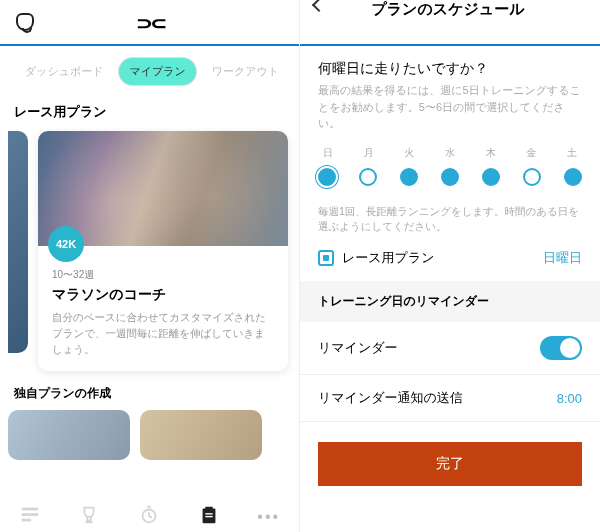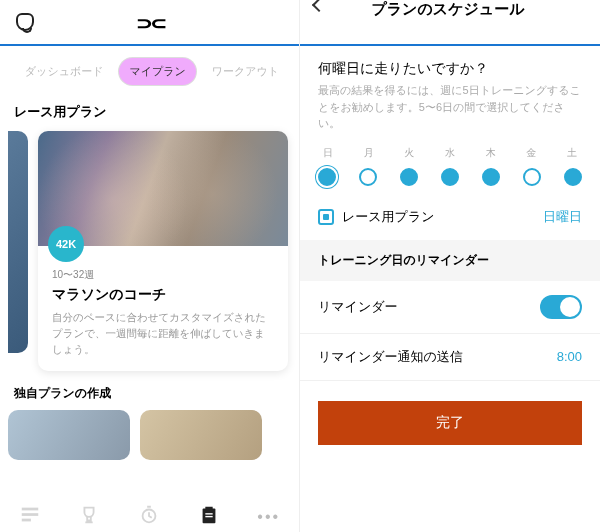--- a/index.html
+++ b/index.html
@@ -8,21 +8,21 @@
 .left{width:300px;border-right:1px solid #eee}
 .right{width:300px}
 
 
 .l-header{height:46px;display:flex;align-items:center;justify-content:space-between;padding:0 16px;border-bottom:2px solid #1976d2}
 .bell{width:18px;height:18px;border:2px solid #222;border-radius:8px 8px 12px 12px;position:relative}
 .bell:after{content:"";position:absolute;bottom:-4px;left:4px;width:6px;height:3px;border:2px solid #222;border-top:none;border-radius:0 0 6px 6px}
 .ua-logo{font-weight:900;font-size:22px;letter-spacing:-3px;transform:scaleX(1.4)}
 .l-tabs{display:flex;gap:6px;padding:12px 10px;justify-content:flex-end}
 .tab{font-size:11px;color:#bbb;padding:6px 10px;border-radius:14px}
-.tab.active{color:#333;background:#f0abfc;box-shadow:0 0 0 1px #ddd}
+.tab.active{color:#333;background:#5eead4;box-shadow:0 0 0 1px #ddd}
 .sect{font-size:13px;font-weight:600;padding:6px 14px 10px}
 .card-row{display:flex;gap:10px;padding-left:8px}
 .sliver{width:20px;height:222px;background:linear-gradient(135deg,#5a7a9a,#3a5a7a);border-radius:0 10px 10px 0}
 .card{width:250px;border-radius:10px;overflow:hidden;box-shadow:0 2px 8px rgba(0,0,0,.1)}
 .card-img{height:115px;background:linear-gradient(110deg,#4a6a8a 0%,#8a7a9a 25%,#c0b0a0 45%,#9a8a7a 65%,#7a8a9a 100%);position:relative}
 .card-img:before{content:"";position:absolute;inset:0;background:radial-gradient(circle at 30% 60%,rgba(255,220,200,.3),transparent 40%),radial-gradient(circle at 70% 55%,rgba(200,180,160,.35),transparent 35%)}
 .badge{position:absolute;left:10px;bottom:-16px;width:36px;height:36px;border-radius:50%;background:#29b6cc;color:#fff;font-size:11px;font-weight:600;display:flex;align-items:center;justify-content:center}
 .card-body{padding:22px 14px 14px}
 .weeks{font-size:10px;color:#888}
 .card-title{font-size:14px;font-weight:700;margin:4px 0 6px}
@@ -140,20 +140,21 @@
   </div>
   <div class="circles">
     <div class="c fill sel"></div>
     <div class="c"></div>
     <div class="c fill"></div>
     <div class="c fill"></div>
     <div class="c fill"></div>
     <div class="c"></div>
     <div class="c fill"></div>
   </div>
+  <div class="hint2">毎週1回、長距離ランニングをします。時間のある日を選ぶようにしてください。</div>
   <div class="long-row">
     <div class="chk"></div>
     <div class="long-label">レース用プラン</div>
     <div class="long-day">日曜日</div>
   </div>
   <div class="grey-sect">トレーニング日のリマインダー</div>
   <div class="set-row">
     <span>リマインダー</span>
     <div class="toggle"></div>
   </div>

